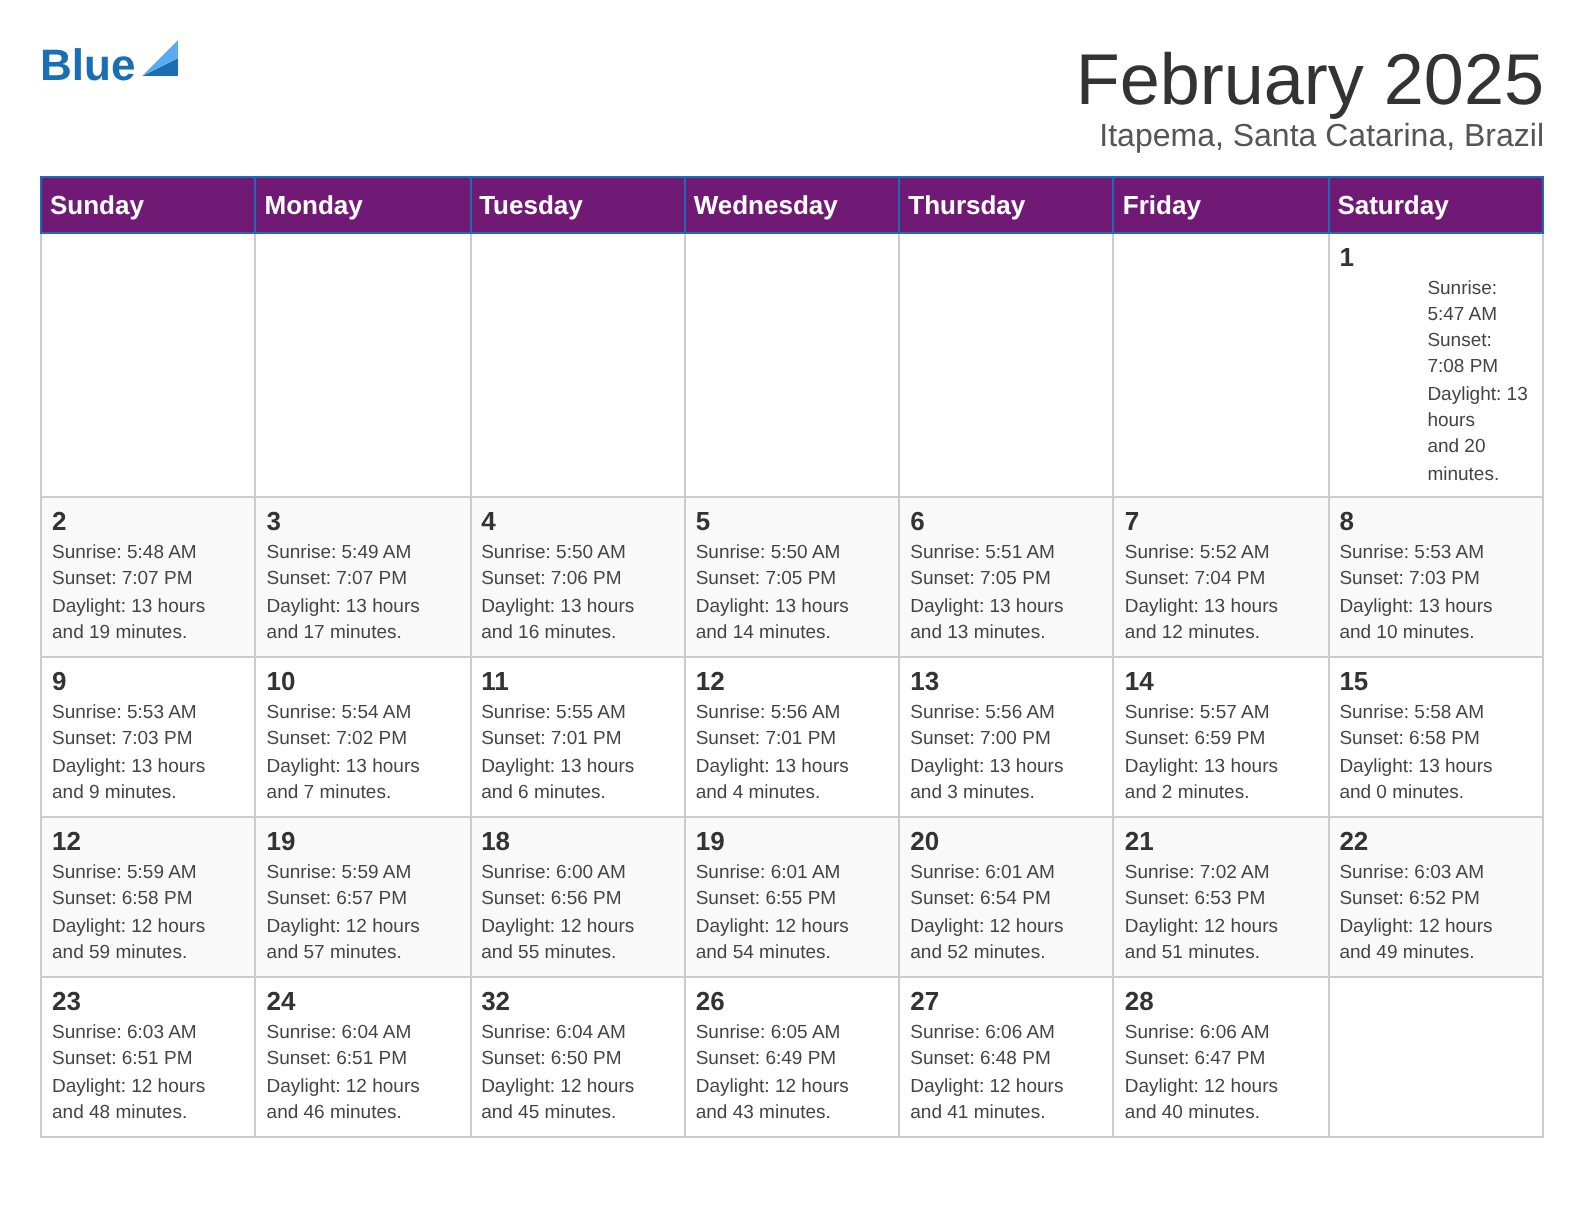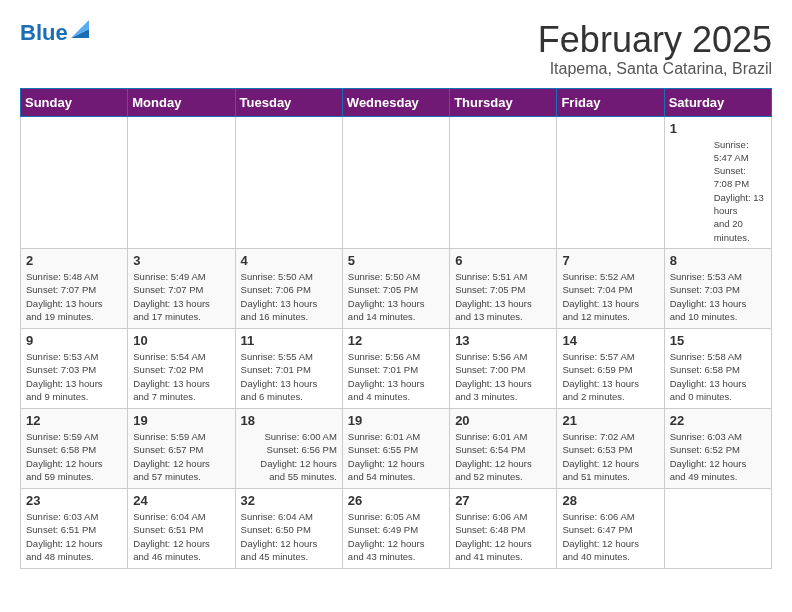--- a/index.html
+++ b/index.html
@@ -255,21 +255,21 @@
         </td>
         <td>
           <span class="day-num">19</span>
           <div class="day-info" style="white-space: pre-line;">Sunrise: 5:59 AM
 Sunset: 6:57 PM
 Daylight: 12 hours
 and 57 minutes.</div>
         </td>
         <td>
           <span class="day-num">18</span>
-          <div class="day-info" style="white-space: pre-line; text-align: right;">Sunrise: 6:00 AM
+          <div class="day-info" style="white-space: pre-line;">Sunrise: 6:00 AM
 Sunset: 6:56 PM
 Daylight: 12 hours
 and 55 minutes.</div>
         </td>
         <td>
           <span class="day-num">19</span>
           <div class="day-info" style="white-space: pre-line;">Sunrise: 6:01 AM
 Sunset: 6:55 PM
 Daylight: 12 hours
 and 54 minutes.</div>

